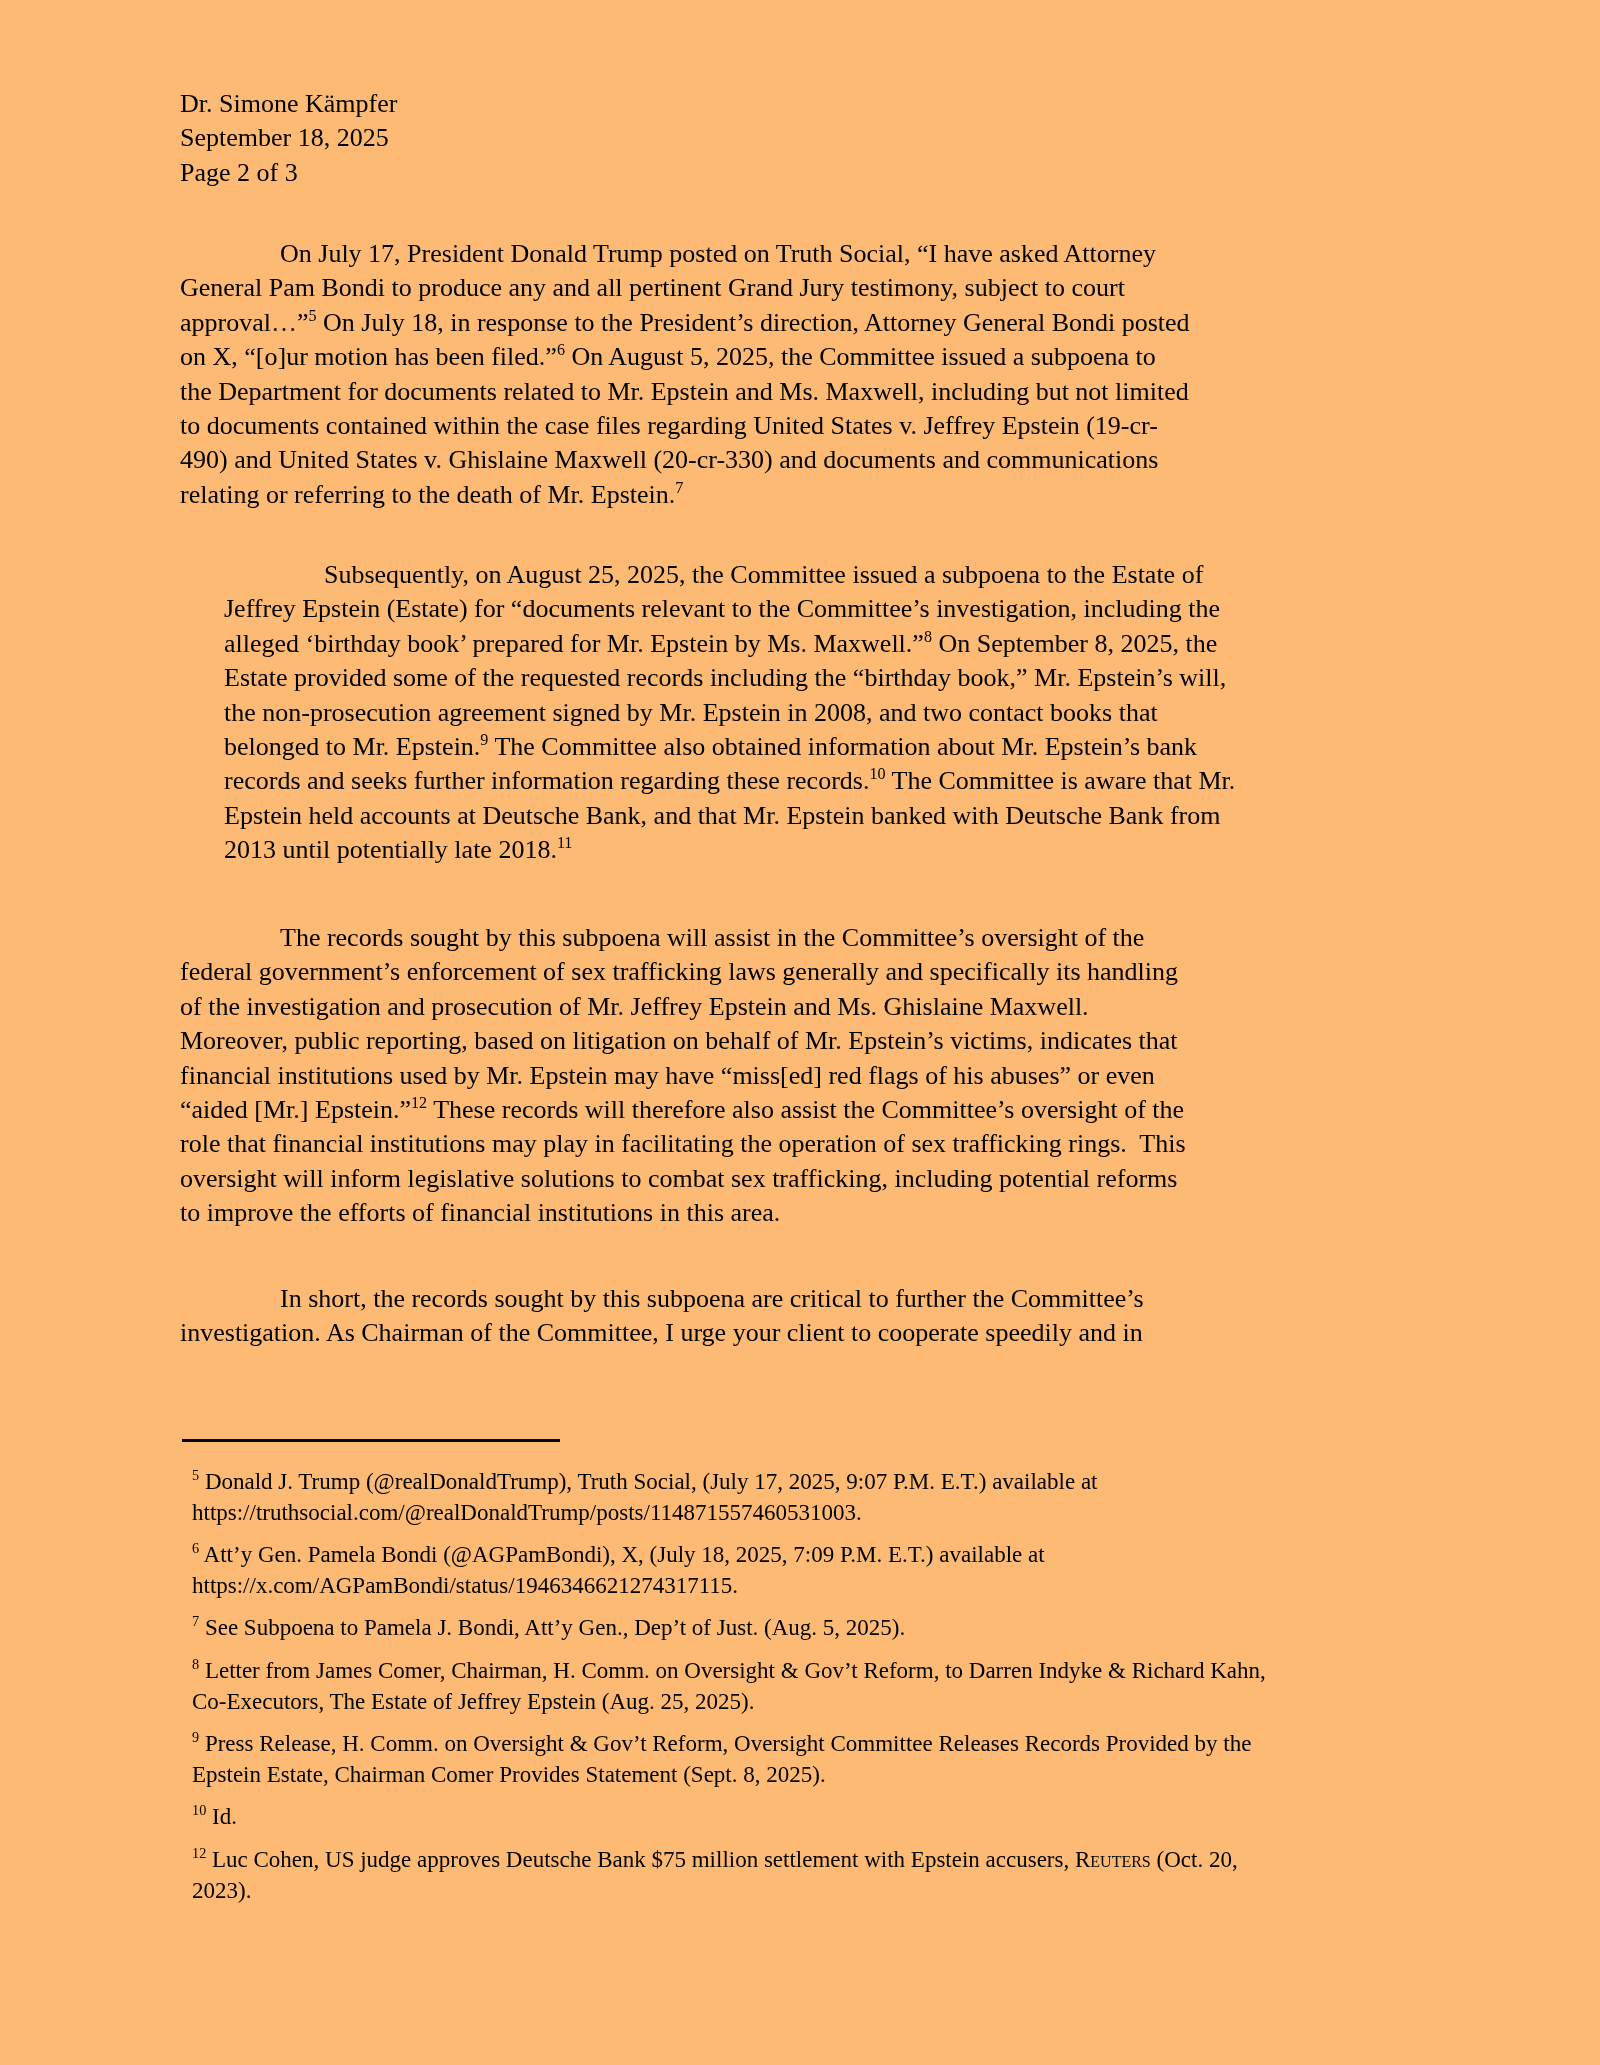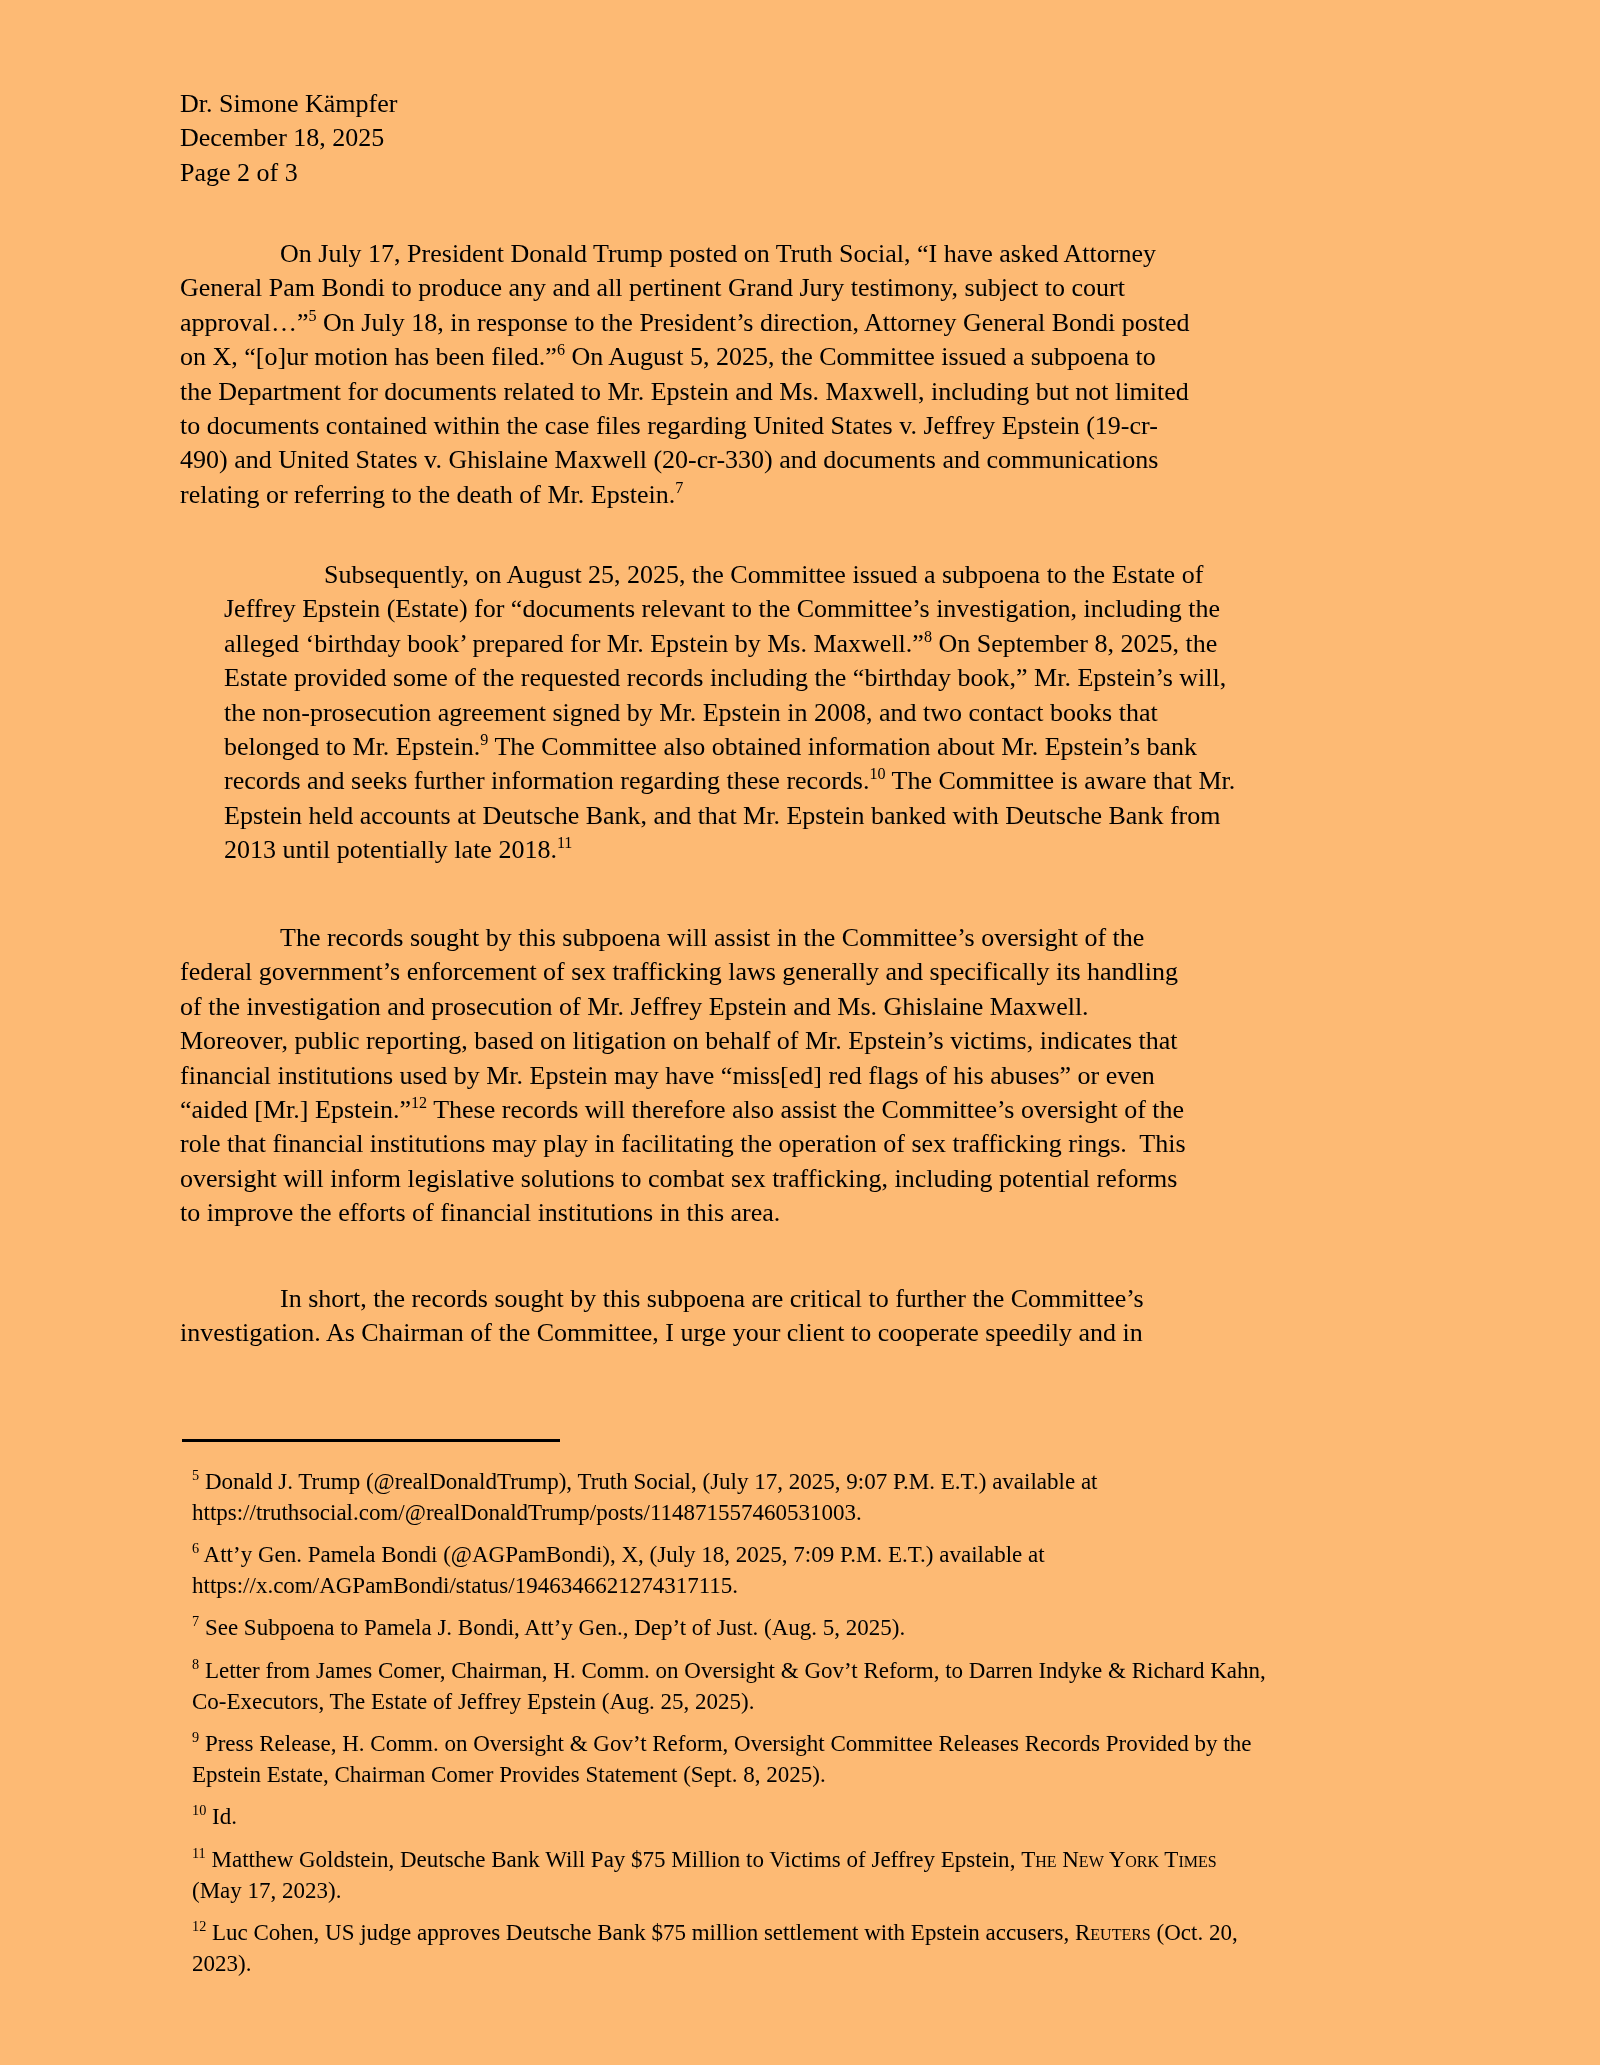--- a/index.html
+++ b/index.html
@@ -27,35 +27,34 @@
   .seg-i{text-align:center;}
   .seg-sc{font-variant:small-caps;}
 </style>
 </head>
 <body>
 
 <div class="page">
 
   <div class="abs header-block">
     <div>Dr. Simone Kämpfer</div>
-    <div>December 18, 2025</div>
+    <div>September 18, 2025</div>
     <div>Page 2 of 3</div>
   </div>
 
   <div class="abs body-para p1"><span class="seg-n">On July 17, President Donald Trump posted on Truth Social, “I have asked Attorney</span><br><span class="seg-n">General Pam Bondi to produce any and all pertinent Grand Jury testimony, subject to court</span><br><span class="seg-n">approval…”</span><sup>5</sup><span class="seg-n"> On July 18, in response to the President’s direction, Attorney General Bondi posted</span><br><span class="seg-n">on X, “[o]ur motion has been filed.”</span><sup>6</sup><span class="seg-n"> On August 5, 2025, the Committee issued a subpoena to</span><br><span class="seg-n">the Department for documents related to Mr. Epstein and Ms. Maxwell, including but not limited</span><br><span class="seg-n">to documents contained within the case files regarding </span><span class="seg-i">United States v. Jeffrey Epstein</span><span class="seg-n"> (19-cr-</span><br><span class="seg-n">490) and </span><span class="seg-i">United States v. Ghislaine Maxwell</span><span class="seg-n"> (20-cr-330) and documents and communications</span><br><span class="seg-n">relating or referring to the death of Mr. Epstein.</span><sup>7</sup></div>
   <div class="abs body-para p2"><span class="seg-n">Subsequently, on August 25, 2025, the Committee issued a subpoena to the Estate of</span><br><span class="seg-n">Jeffrey Epstein (Estate) for “documents relevant to the Committee’s investigation, including the</span><br><span class="seg-n">alleged ‘birthday book’ prepared for Mr. Epstein by Ms. Maxwell.”</span><sup>8</sup><span class="seg-n"> On September 8, 2025, the</span><br><span class="seg-n">Estate provided some of the requested records including the “birthday book,” Mr. Epstein’s will,</span><br><span class="seg-n">the non-prosecution agreement signed by Mr. Epstein in 2008, and two contact books that</span><br><span class="seg-n">belonged to Mr. Epstein.</span><sup>9</sup><span class="seg-n"> The Committee also obtained information about Mr. Epstein’s bank</span><br><span class="seg-n">records and seeks further information regarding these records.</span><sup>10</sup><span class="seg-n"> The Committee is aware that Mr.</span><br><span class="seg-n">Epstein held accounts at Deutsche Bank, and that Mr. Epstein banked with Deutsche Bank from</span><br><span class="seg-n">2013 until potentially late 2018.</span><sup>11</sup></div>
   <div class="abs body-para p3"><span class="seg-n">The records sought by this subpoena will assist in the Committee’s oversight of the</span><br><span class="seg-n">federal government’s enforcement of sex trafficking laws generally and specifically its handling</span><br><span class="seg-n">of the investigation and prosecution of Mr. Jeffrey Epstein and Ms. Ghislaine Maxwell.</span><br><span class="seg-n">Moreover, public reporting, based on litigation on behalf of Mr. Epstein’s victims, indicates that</span><br><span class="seg-n">financial institutions used by Mr. Epstein may have “miss[ed] red flags of his abuses” or even</span><br><span class="seg-n">“aided [Mr.] Epstein.”</span><sup>12</sup><span class="seg-n"> These records will therefore also assist the Committee’s oversight of the</span><br><span class="seg-n">role that financial institutions may play in facilitating the operation of sex trafficking rings.&nbsp; This</span><br><span class="seg-n">oversight will inform legislative solutions to combat sex trafficking, including potential reforms</span><br><span class="seg-n">to improve the efforts of financial institutions in this area.</span></div>
   <div class="abs body-para p4"><span class="seg-n">In short, the records sought by this subpoena are critical to further the Committee’s</span><br><span class="seg-n">investigation. As Chairman of the Committee, I urge your client to cooperate speedily and in</span></div>
 
   <div class="fn-rule"></div>
 
   <div class="abs footnotes">
     <div class="footnote"><sup>5</sup><span class="seg-n"> Donald J. Trump (@realDonaldTrump), Truth Social, (July 17, 2025, 9:07 P.M. E.T.) </span><span class="seg-i">available at</span><br><span class="seg-n">https://truthsocial.com/@realDonaldTrump/posts/114871557460531003.</span></div>
     <div class="footnote"><sup>6</sup><span class="seg-n"> Att’y Gen. Pamela Bondi (@AGPamBondi), X, (July 18, 2025, 7:09 P.M. E.T.) </span><span class="seg-i">available at</span><br><span class="seg-n">https://x.com/AGPamBondi/status/1946346621274317115.</span></div>
     <div class="footnote"><sup>7</sup><span class="seg-n"> </span><span class="seg-i">See</span><span class="seg-n"> Subpoena to Pamela J. Bondi, Att’y Gen., Dep’t of Just. (Aug. 5, 2025).</span></div>
     <div class="footnote"><sup>8</sup><span class="seg-n"> Letter from James Comer, Chairman, H. Comm. on Oversight &amp; Gov’t Reform, to Darren Indyke &amp; Richard Kahn,</span><br><span class="seg-n">Co-Executors, The Estate of Jeffrey Epstein (Aug. 25, 2025).</span></div>
     <div class="footnote"><sup>9</sup><span class="seg-n"> Press Release, H. Comm. on Oversight &amp; Gov’t Reform, Oversight Committee Releases Records Provided by the</span><br><span class="seg-n">Epstein Estate, Chairman Comer Provides Statement (Sept. 8, 2025).</span></div>
     <div class="footnote"><sup>10</sup><span class="seg-n"> </span><span class="seg-i">Id</span><span class="seg-n">.</span></div>
-    <div class="footnote"><sup>11</sup><span class="seg-n"> Matthew Goldstein, </span><span class="seg-i">Deutsche Bank Will Pay $75 Million to Victims of Jeffrey Epstein</span><span class="seg-n">, </span><span class="seg-sc">The New York Times</span><br><span class="seg-n">(May 17, 2023).</span></div>
     <div class="footnote"><sup>12</sup><span class="seg-n"> Luc Cohen, </span><span class="seg-i">US judge approves Deutsche Bank $75 million settlement with Epstein accusers</span><span class="seg-n">, </span><span class="seg-sc">Reuters</span><span class="seg-n"> (Oct. 20,</span><br><span class="seg-n">2023).</span></div>
   </div>
 
 </div>
 
 </body></html>

